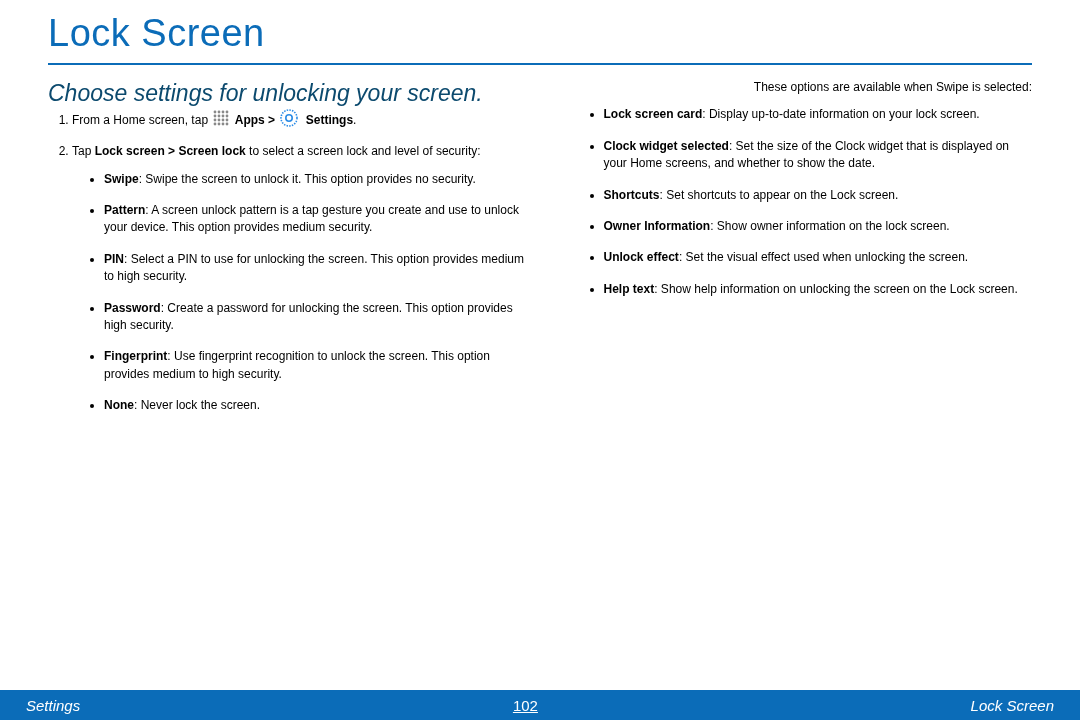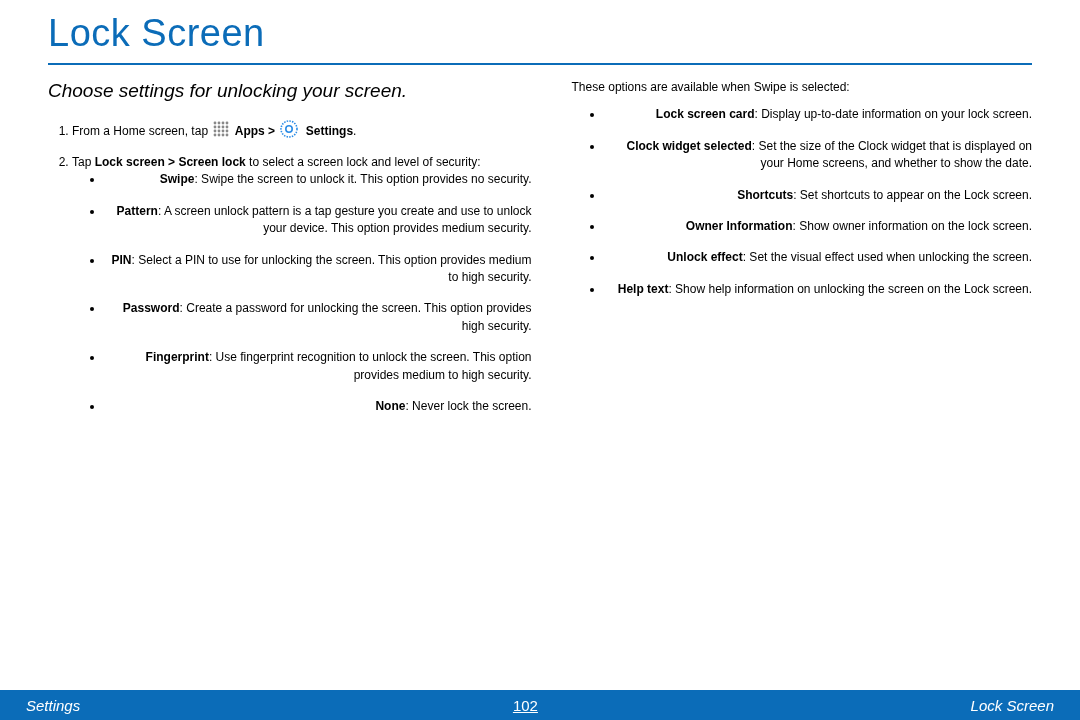--- a/index.html
+++ b/index.html
@@ -26,41 +26,40 @@
     border-top: 2px solid #0b6cb8;
     margin-bottom: 14px;
   }
   .columns {
     display: flex;
     gap: 40px;
   }
   .col-left { flex: 1.05; }
   .col-right { flex: 1; }
   .subhead {
-    color: #000000;
+    color: #0c4a6e;
     font-style: italic;
-    font-size: 19px;
+    font-size: 23px;
     font-weight: 400;
     line-height: 1.3;
-    margin-bottom: 16px;
   }
   .body-text, ol, ul { font-size: 12px; line-height: 1.45; }
   ol.steps {
     list-style: decimal;
     padding-left: 24px;
   }
   ol.steps > li { margin-bottom: 14px; }
   ul.bullets {
     list-style: disc;
     padding-left: 32px;
-    text-align: right;
+    margin-top: 10px;
   }
   ul.bullets > li { margin-bottom: 14px; }
   .b { font-weight: bold; }
-  .intro { margin-bottom: 10px; }
+  .intro { margin-bottom: 10px; text-align: right; }
   .icon-grid {
     display: inline-block;
     width: 16px; height: 16px;
     vertical-align: -2px;
     margin: 0 2px 0 2px;
   }
   .icon-gear {
     display: inline-block;
     width: 18px; height: 18px;
     vertical-align: -3px;

